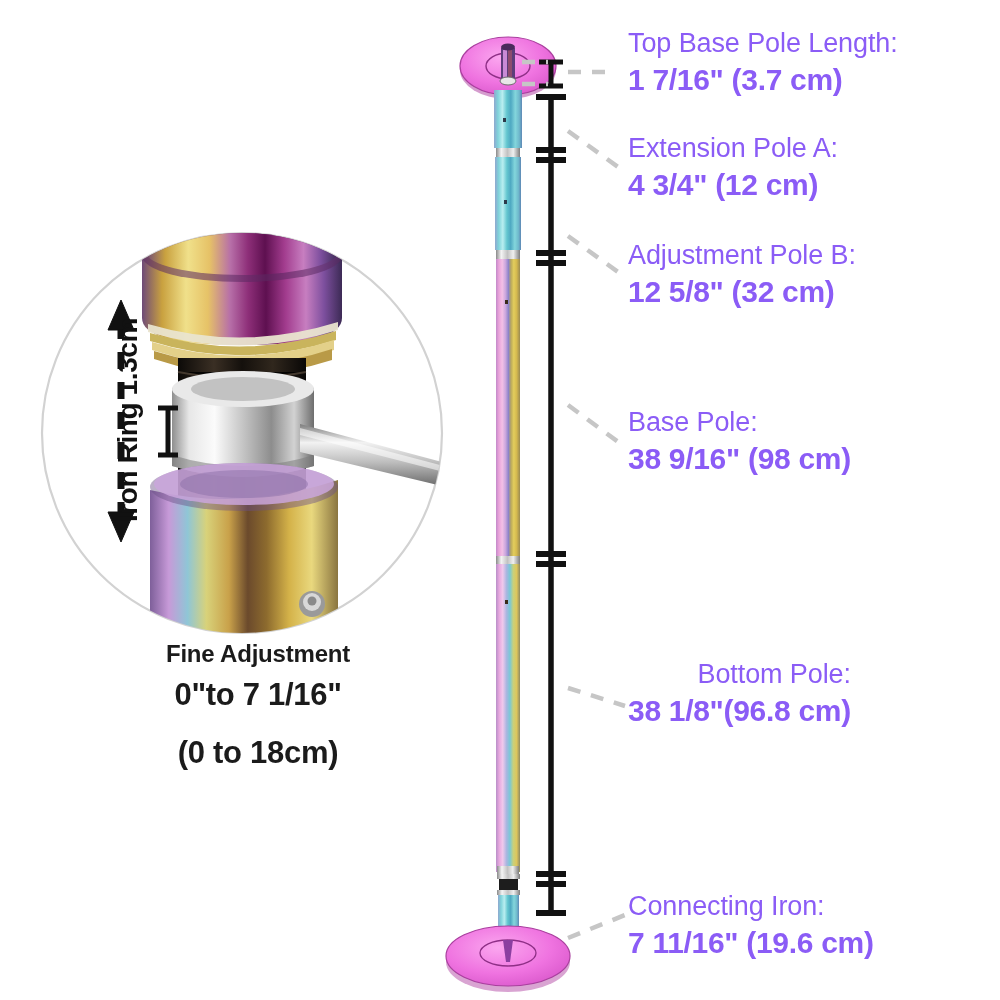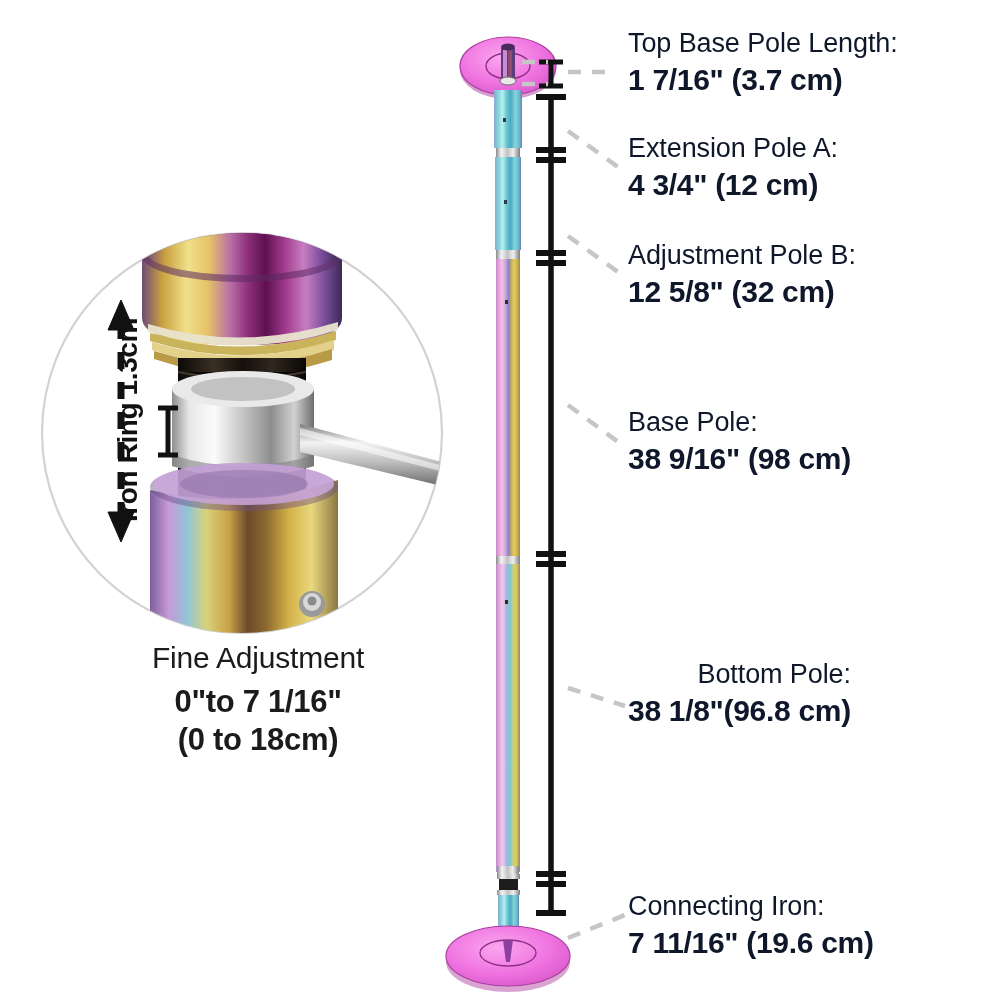--- a/index.html
+++ b/index.html
@@ -22,21 +22,21 @@
     position: absolute;
     left: 0; top: 0;
     width: 1000px;
     height: 1000px;
   }
 
   
   .callout {
     position: absolute;
     line-height: 1.12;
-    color: #0f172a;
+    color: #8b5cf6;
     white-space: nowrap;
   }
   .callout .ttl {
     display: block;
     font-size: 27px;
     font-weight: 400;
     letter-spacing: -0.1px;
   }
   .callout .val {
     display: block;
@@ -51,36 +51,36 @@
     position: absolute;
     left: 28px;
     top: 640px;
     width: 460px;
     text-align: center;
     color: #1b1b1b;
     line-height: 1.2;
   }
   #fine-caption .fa-title {
     display: block;
-    font-size: 30px;
-    font-weight: 400;
+    font-size: 24px;
+    font-weight: 700;
     letter-spacing: -0.2px;
   }
   #fine-caption .fa-range {
     display: block;
     font-size: 31px;
     font-weight: bold;
     margin-top: 7px;
     letter-spacing: -0.3px;
   }
   #fine-caption .fa-metric {
     display: block;
     font-size: 31px;
     font-weight: bold;
-    margin-top: 1px;
+    margin-top: 21px;
     letter-spacing: -0.3px;
     text-align: center;
   }
 
   
   #iron-ring-label {
     position: absolute;
     left: 112px;
     top: 300px;
     width: 240px;

